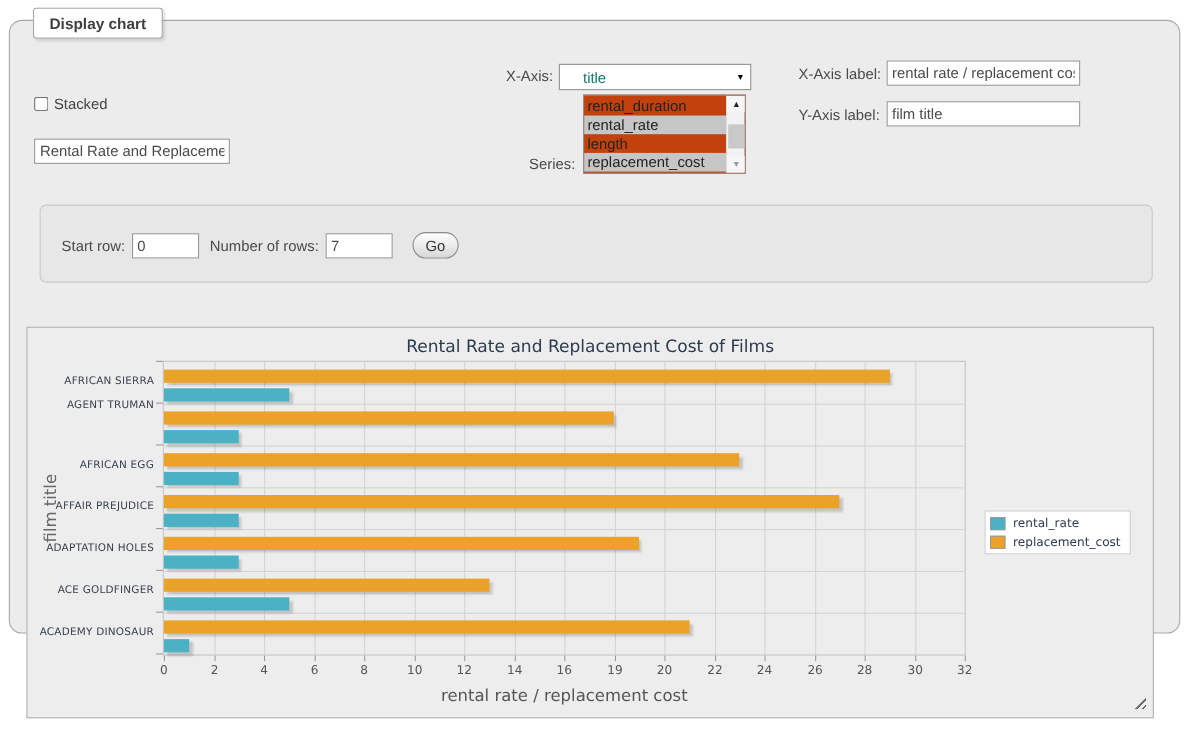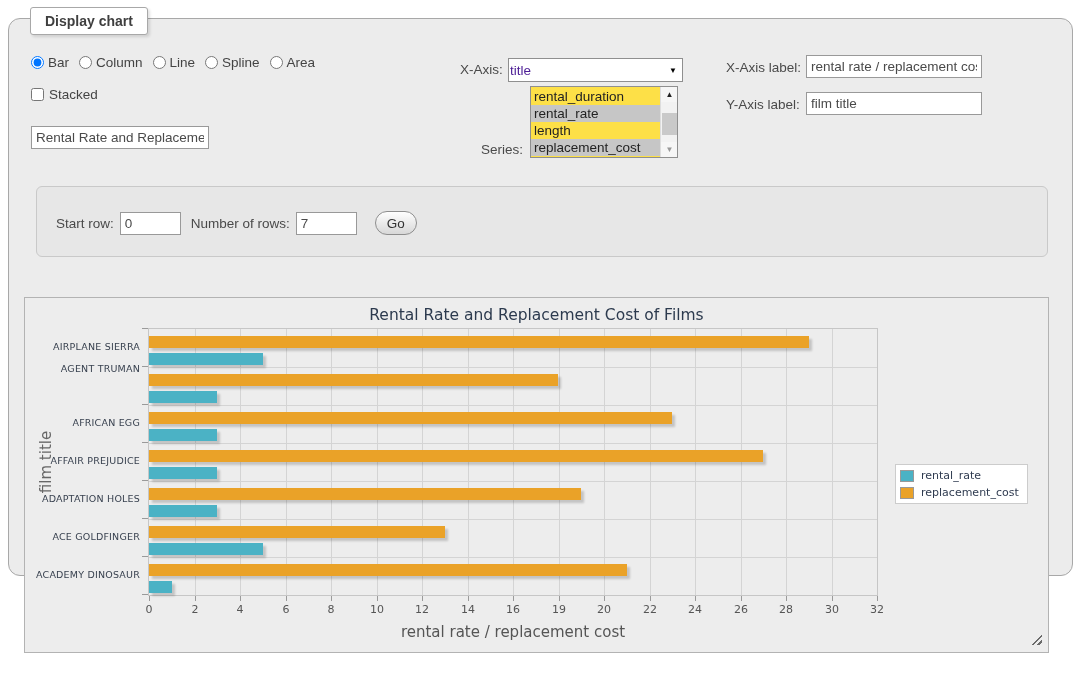--- a/index.html
+++ b/index.html
@@ -36,28 +36,28 @@
   }
   .title-input { position:absolute; left:22px; top:107px; width:178px; }
 
   .form-label { color:#4a4a4a; }
 
   
   .select-box {
     position:absolute; left:499px; top:39px; width:175px; height:24px;
     background:#fff; border:1px solid #8f8f8f; display:flex; align-items:center;
   }
-  .select-box .sel-text { flex:1; padding-left:1px; color:#4c1d95; font-size:13.5px;
+  .select-box .sel-text { flex:1; padding-left:21px; color:#0f766e; font-size:13.5px;
     white-space:nowrap; overflow:hidden; }
   .select-box .arrow { width:18px; text-align:center; font-size:8px; color:#000; }
 
   
   .listbox {
     position:absolute; left:521px; top:67px; width:148px; height:72px;
-    background:#fde047; border:1px solid #8f8f8f; overflow:hidden;padding-left:34px;
+    background:#c2410c; border:1px solid #8f8f8f; overflow:hidden;padding-left:34px;
   }
   .listbox .opts { position:absolute; left:0; top:1px; right:17px; }
   .listbox .opt { font-size:13.5px; line-height:17px; padding-left:3px; color:#222;
     white-space:nowrap; }
   .listbox .opt.selected { background:#c6c6c6; }
   .scrollbar { position:absolute; right:0; top:0; bottom:0; width:17px; background:#f2f2f2;
     border-left:1px solid #ddd; }
   .scroll-btn { position:absolute; left:0; width:17px; height:15px; background:#f6f6f6;
     text-align:center; font-size:8px; line-height:15px; }
   .scroll-btn.up { top:0; color:#222; }
@@ -115,42 +115,20 @@
     clip-path: polygon(100% 0, 100% 100%, 0 100%);
     cursor:nwse-resize;
   }
 </style>
 </head>
 <body>
 
 <div class="fieldset">
   <div class="legend-box">Display chart</div>
 
-  <div class="radio-row">
-      <label class="radio-item">
-        <input type="radio" name="charttype" checked="" style="">
-        <span>Bar</span>
-      </label>
-      <label class="radio-item">
-        <input type="radio" name="charttype" style="">
-        <span>Column</span>
-      </label>
-      <label class="radio-item">
-        <input type="radio" name="charttype" style="">
-        <span>Line</span>
-      </label>
-      <label class="radio-item">
-        <input type="radio" name="charttype" style="">
-        <span>Spline</span>
-      </label>
-      <label class="radio-item">
-        <input type="radio" name="charttype" style="">
-        <span>Area</span>
-      </label>
-    </div>
 
   <label class="check-row">
     <input type="checkbox" style="">
     <span>Stacked</span>
   </label>
 
   <input type="text" class="title-input" value="Rental Rate and Replacement Cost of Films" style="">
 
   <span class="form-label abs" style="left:451px; top:43px;">X-Axis:</span>
   <div class="select-box">
@@ -234,21 +212,21 @@
         <div class="legend-row">
           <div class="legend-swatch" style="background: rgb(75, 178, 197);"></div>
           <div class="legend-label">rental_rate</div>
         </div>
         <div class="legend-row">
           <div class="legend-swatch" style="background: rgb(234, 162, 40);"></div>
           <div class="legend-label">replacement_cost</div>
         </div>
       </div>
     <div class="resize-grip"></div>
-  <div class="ycat" style="top: 30px; height: 38px; line-height: 38px;">AIRPLANE SIERRA</div>
+  <div class="ycat" style="top: 30px; height: 38px; line-height: 38px;">AFRICAN SIERRA</div>
       <div class="ycat" style="top: 52px; height: 38px; line-height: 38px;">AGENT TRUMAN</div>
       <div class="ycat" style="top: 144px; height: 38px; line-height: 38px;">AFFAIR PREJUDICE</div>
       <div class="ycat" style="top: 106px; height: 38px; line-height: 38px;">AFRICAN EGG</div>
       <div class="ycat" style="top: 182px; height: 38px; line-height: 38px;">ADAPTATION HOLES</div>
       <div class="ycat" style="top: 220px; height: 38px; line-height: 38px;">ACE GOLDFINGER</div>
       <div class="ycat" style="top: 258px; height: 38px; line-height: 38px;">ACADEMY DINOSAUR</div>
       <div class="ytickmark" style="top: 30px;"></div>
       <div class="ytickmark" style="top: 68px;"></div>
       <div class="ytickmark" style="top: 106px;"></div>
       <div class="ytickmark" style="top: 144px;"></div>

